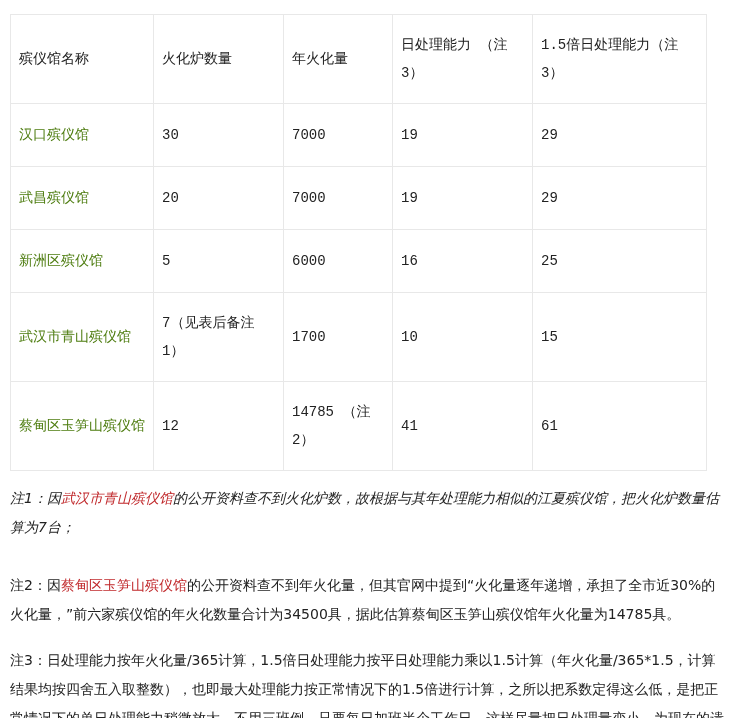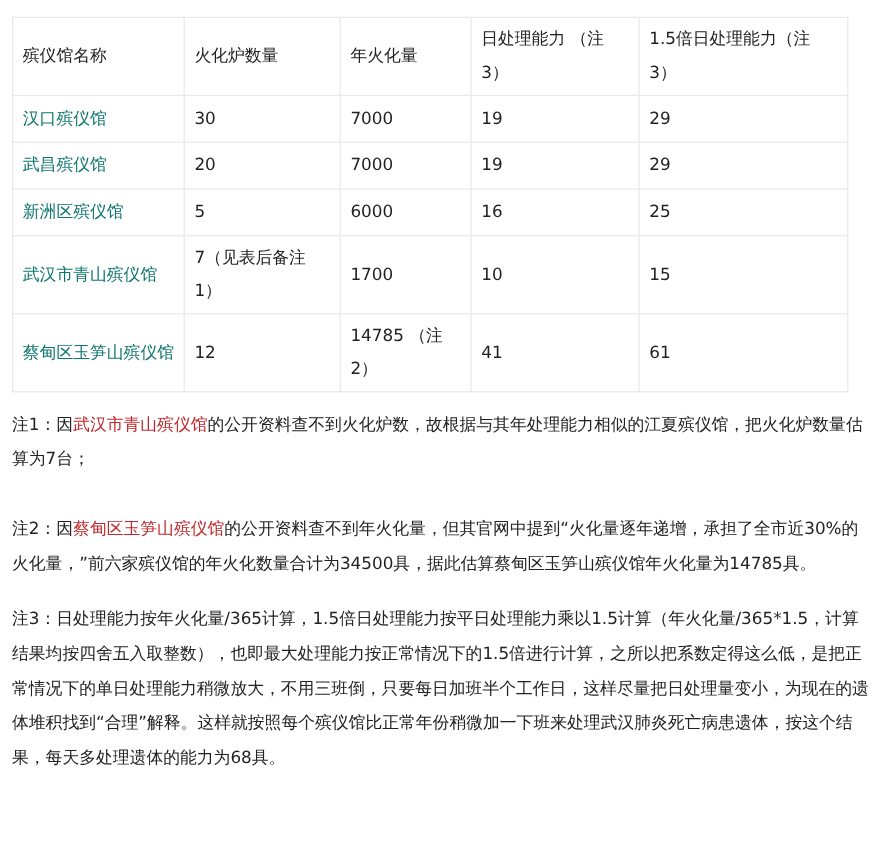--- a/index.html
+++ b/index.html
@@ -1,28 +1,28 @@
 <!DOCTYPE html>
 <html><head>
 <meta charset="utf-8">
 <style>
   html, body { margin:0; padding:0; background:#ffffff; }
   body { width:738px; height:718px; overflow:hidden; font-family:"DejaVu Sans","Liberation Sans",sans-serif; color:#222222; font-size:14px; }
   .wrap { position:relative; padding:14px 0 0 10px; }
   table { border-collapse:collapse; table-layout:fixed; width:696px; }
-  td { border:1px solid #e8e8e8; padding:4px 8px; vertical-align:middle; font-size:14px; line-height:28px; color:#222; word-break:break-all; }
+  td { border:1px solid #e8e8e8; padding:16px 8px; vertical-align:middle; font-size:14px; line-height:28px; color:#222; word-break:break-all;font-family:Liberation Mono, monospace; }
   col.c1 { width:143px; } col.c2 { width:130px; } col.c3 { width:109px; } col.c4 { width:140px; } col.c5 { width:174px; }
   tr.hdr td { height:56px; }
   tr.r1 td { height:30px; }
   tr.r2 td { height:56px; }
-  td.name { color:#0f766e; }
+  td.name { color:#4d7c0f; }
   .notes { padding:0 0 0 10px; width:716px; }
   .note { font-size:14px; line-height:29px; margin:0; color:#222; }
   .note .link { color:#c0282b; }
-  .n1 { margin-top:13px; }
+  .n1 { margin-top:13px;font-style:italic; }
   .n2 { margin-top:29px; }
   .n3 { margin-top:17px; }
 </style>
 </head>
 <body>
 
 <div class="wrap">
   <table>
     <colgroup>
         <col class="c1">

